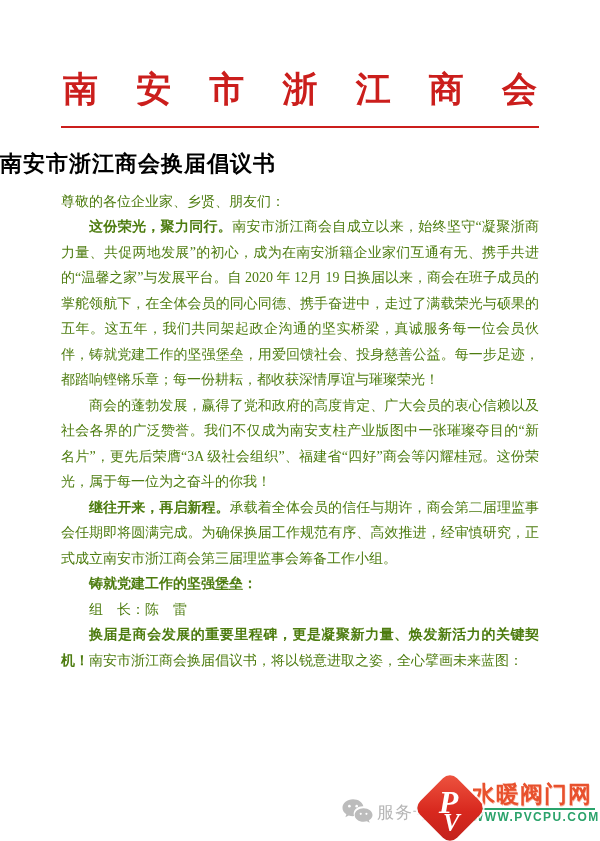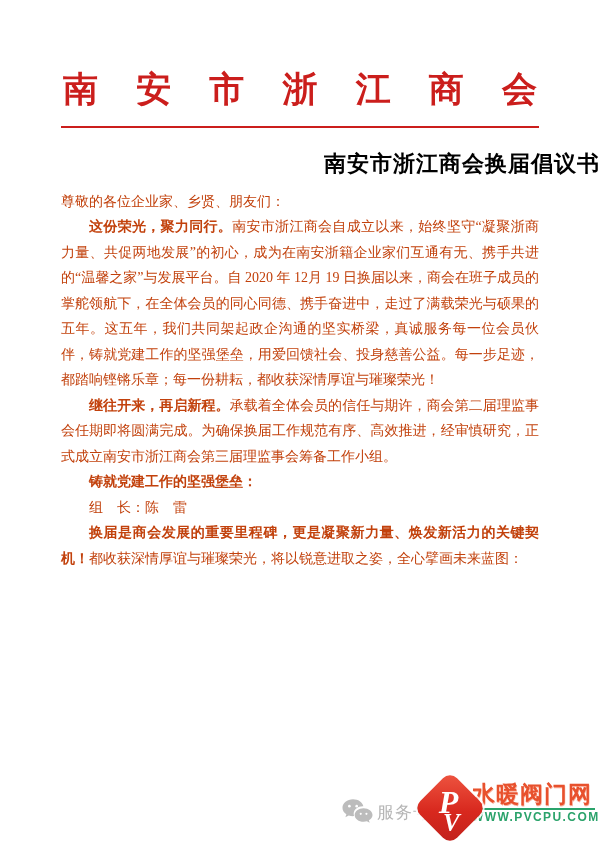--- a/index.html
+++ b/index.html
@@ -26,34 +26,34 @@
   }
   .lh-char { display: inline-block; }
   .letterhead-rule {
     height: 2px;
     background: #cb1e1c;
     margin: 16px 61px 0 61px;
   }
   
   .doc-title {
     margin: 23px 0 0 0;
-    text-align: right;
+    text-align: left;
     font-size: 22px;
     font-weight: 700;
     color: #000000;
     letter-spacing: 1px;
     line-height: 1.2;
   }
   
   .body-text {
     margin: 11px 61px 0 61px;
     font-size: 14px;
     line-height: 25.5px;
     text-align: justify;
-    color: #c2410c;
+    color: #4d7c0f;
   }
   .body-text p { margin: 0; text-indent: 2em; }
   .body-text p.salutation { text-indent: 0; }
   .body-text b { font-weight: 700; }
   
   .watermark {
     position: absolute;
     left: 0; top: 780;
     top: 780px;
     width: 600px;
@@ -138,29 +138,30 @@
 
   <div class="letterhead-rule"></div>
 
   <h1 class="doc-title">南安市浙江商会换届倡议书</h1>
 
   <main class="body-text">
     <p class="salutation">尊敬的各位企业家、乡贤、朋友们：</p>
 
     <p><b>这份荣光，聚力同行。</b><span>南安市浙江商会自成立以来，始终坚守“凝聚浙商力量、共促两地发展”的初心，成为在南安浙籍企业家们互通有无、携手共进的“温馨之家”与发展平台。自 2020 年 12月 19 日换届以来，商会在班子成员的掌舵领航下，在全体会员的同心同德、携手奋进中，走过了满载荣光与硕果的五年。这五年，我们共同架起政企沟通的坚实桥梁，真诚服务每一位会员伙伴，铸就党建工作的坚强堡垒，用爱回馈社会、投身慈善公益。每一步足迹，都踏响铿锵乐章；每一份耕耘，都收获深情厚谊与璀璨荣光！</span></p>
 
+    <p><span>商会的蓬勃发展，赢得了党和政府的高度肯定、广大会员的衷心信赖以及社会各界的广泛赞誉。我们不仅成为南安支柱产业版图中一张璀璨夺目的“新名片”，更先后荣膺“3A 级社会组织”、福建省“四好”商会等闪耀桂冠。这份荣光，属于每一位为之奋斗的你我！</span></p>
 
     <p><b>继往开来，再启新程。</b><span>承载着全体会员的信任与期许，商会第二届理监事会任期即将圆满完成。为确保换届工作规范有序、高效推进，经审慎研究，正式成立南安市浙江商会第三届理监事会筹备工作小组。</span></p>
 
     <p><b>铸就党建工作的坚强堡垒：</b></p>
 
     <p><span>组　长：陈　雷</span></p>
 
 
-    <p><b>换届是商会发展的重要里程碑，更是凝聚新力量、焕发新活力的关键契机！</b><span>都收获深情厚谊与璀璨荣光，将以锐意进取之姿，全心擘画未来蓝图：</span></p>
+    <p><b>换届是商会发展的重要里程碑，更是凝聚新力量、焕发新活力的关键契机！</b><span>南安市浙江商会换届倡议书，将以锐意进取之姿，全心擘画未来蓝图：</span></p>
   </main>
 
   <footer class="watermark">
     <span class="wm-wechat">
       <svg width="33" height="26" viewBox="0 0 40 32" xmlns="http://www.w3.org/2000/svg">
         <path d="M14.5 1.5C7.3 1.5 1.5 6.2 1.5 12c0 3.3 1.9 6.2 4.8 8.1l-1.2 3.6 4.1-2.1c1.6.5 3.4.8 5.3.8.4 0 .9 0 1.3-.1-.3-.9-.5-1.9-.5-2.9 0-5.2 5-9.3 11.2-9.3h.7C26.1 5 20.8 1.5 14.5 1.5z" fill="#bcbcbc"></path>
         <circle cx="10" cy="10" r="1.6" fill="#ffffff"></circle>
         <circle cx="19" cy="10" r="1.6" fill="#ffffff"></circle>
         <path d="M27.5 12.5c-6.1 0-11 3.8-11 8.4 0 4.6 4.9 8.4 11 8.4 1.4 0 2.8-.2 4.1-.6l3.4 1.8-1-3c2.7-1.5 4.5-4 4.5-6.6 0-4.6-4.9-8.4-11-8.4z" fill="#bcbcbc"></path>
         <circle cx="24" cy="19.5" r="1.3" fill="#ffffff"></circle>

